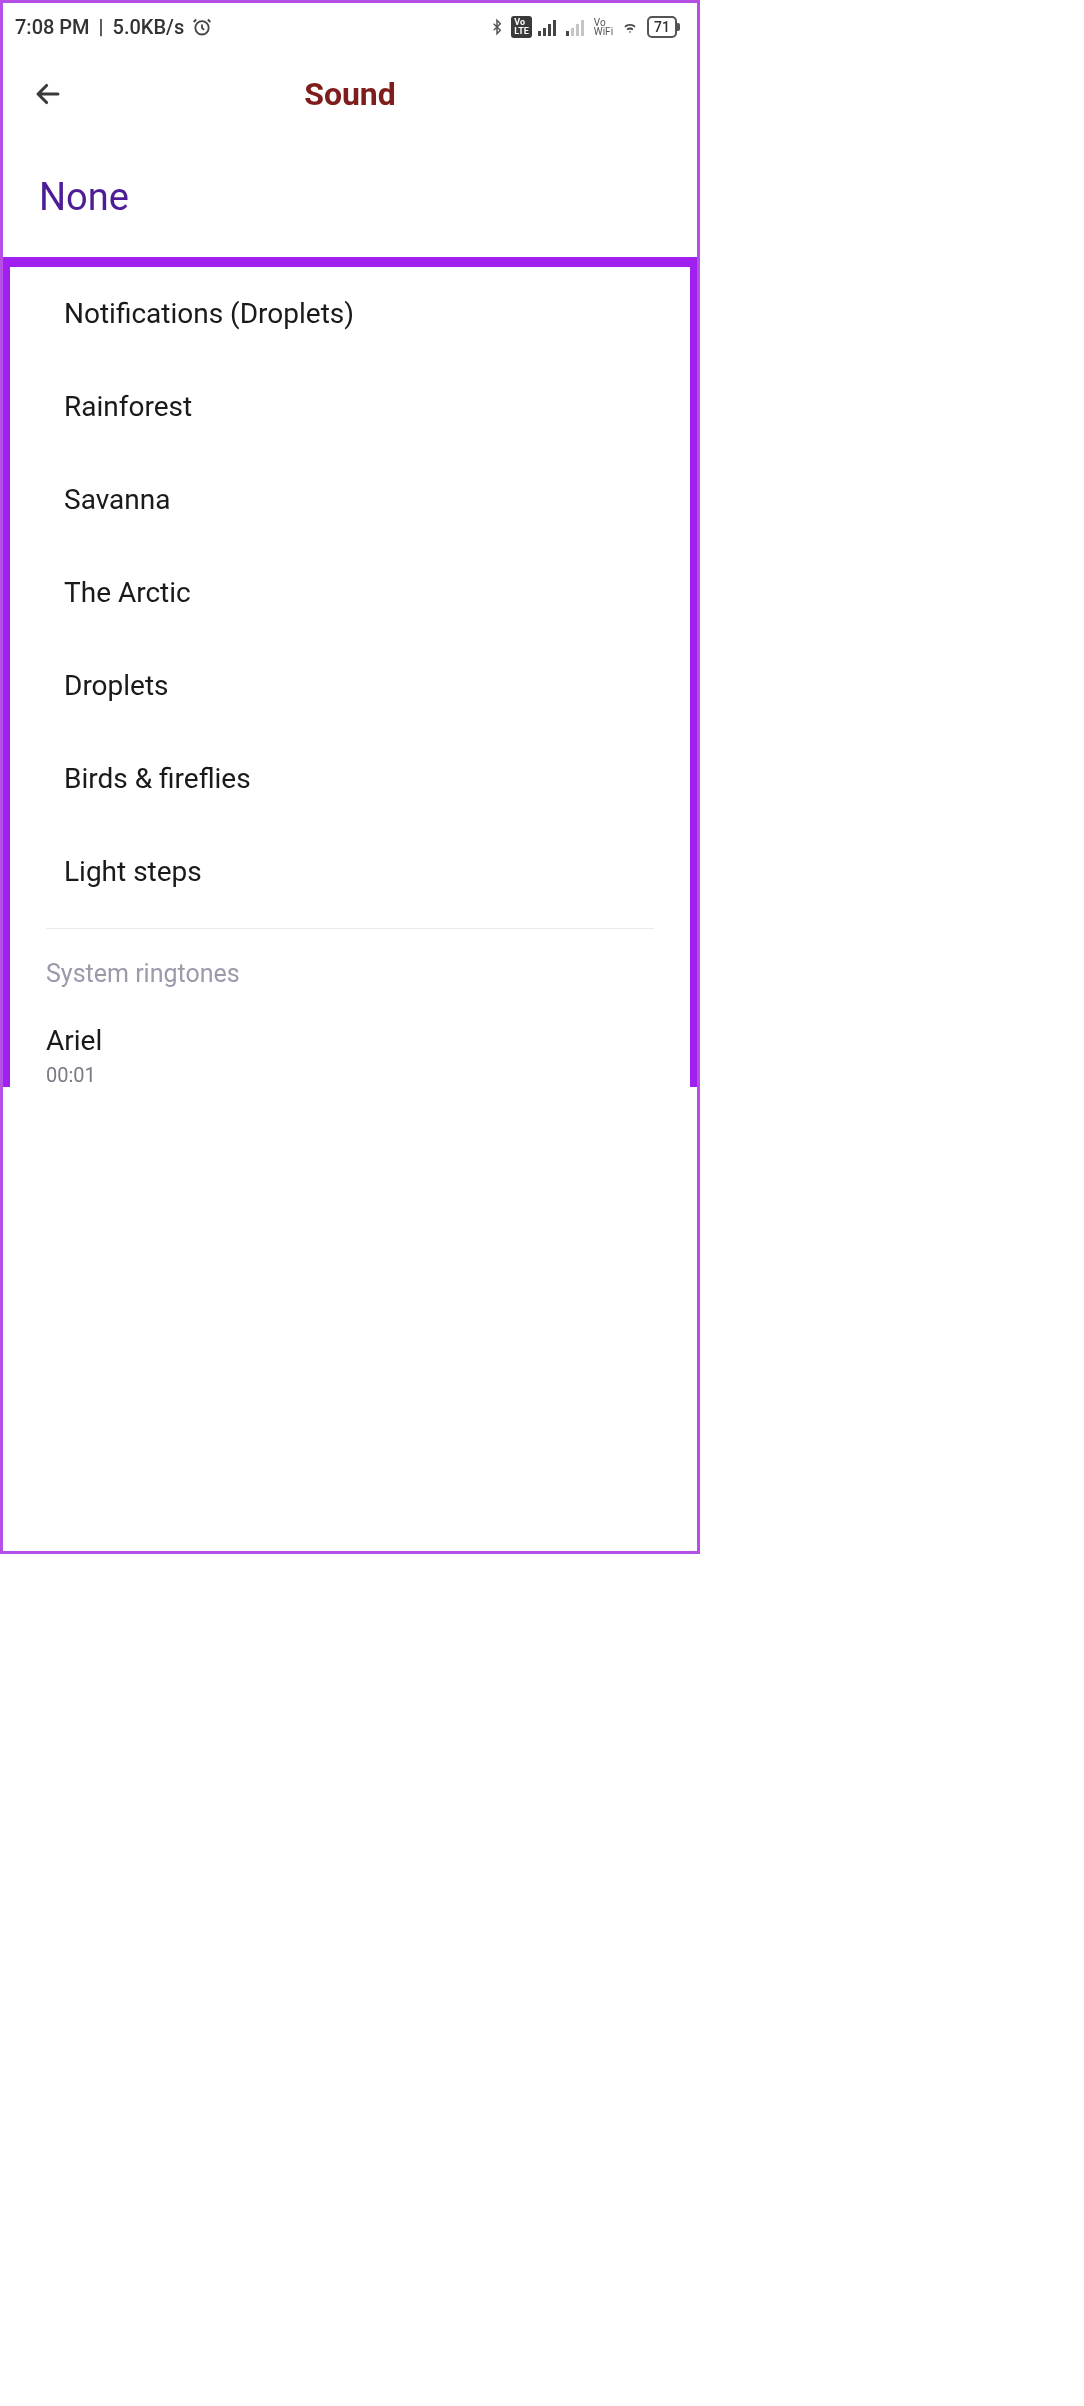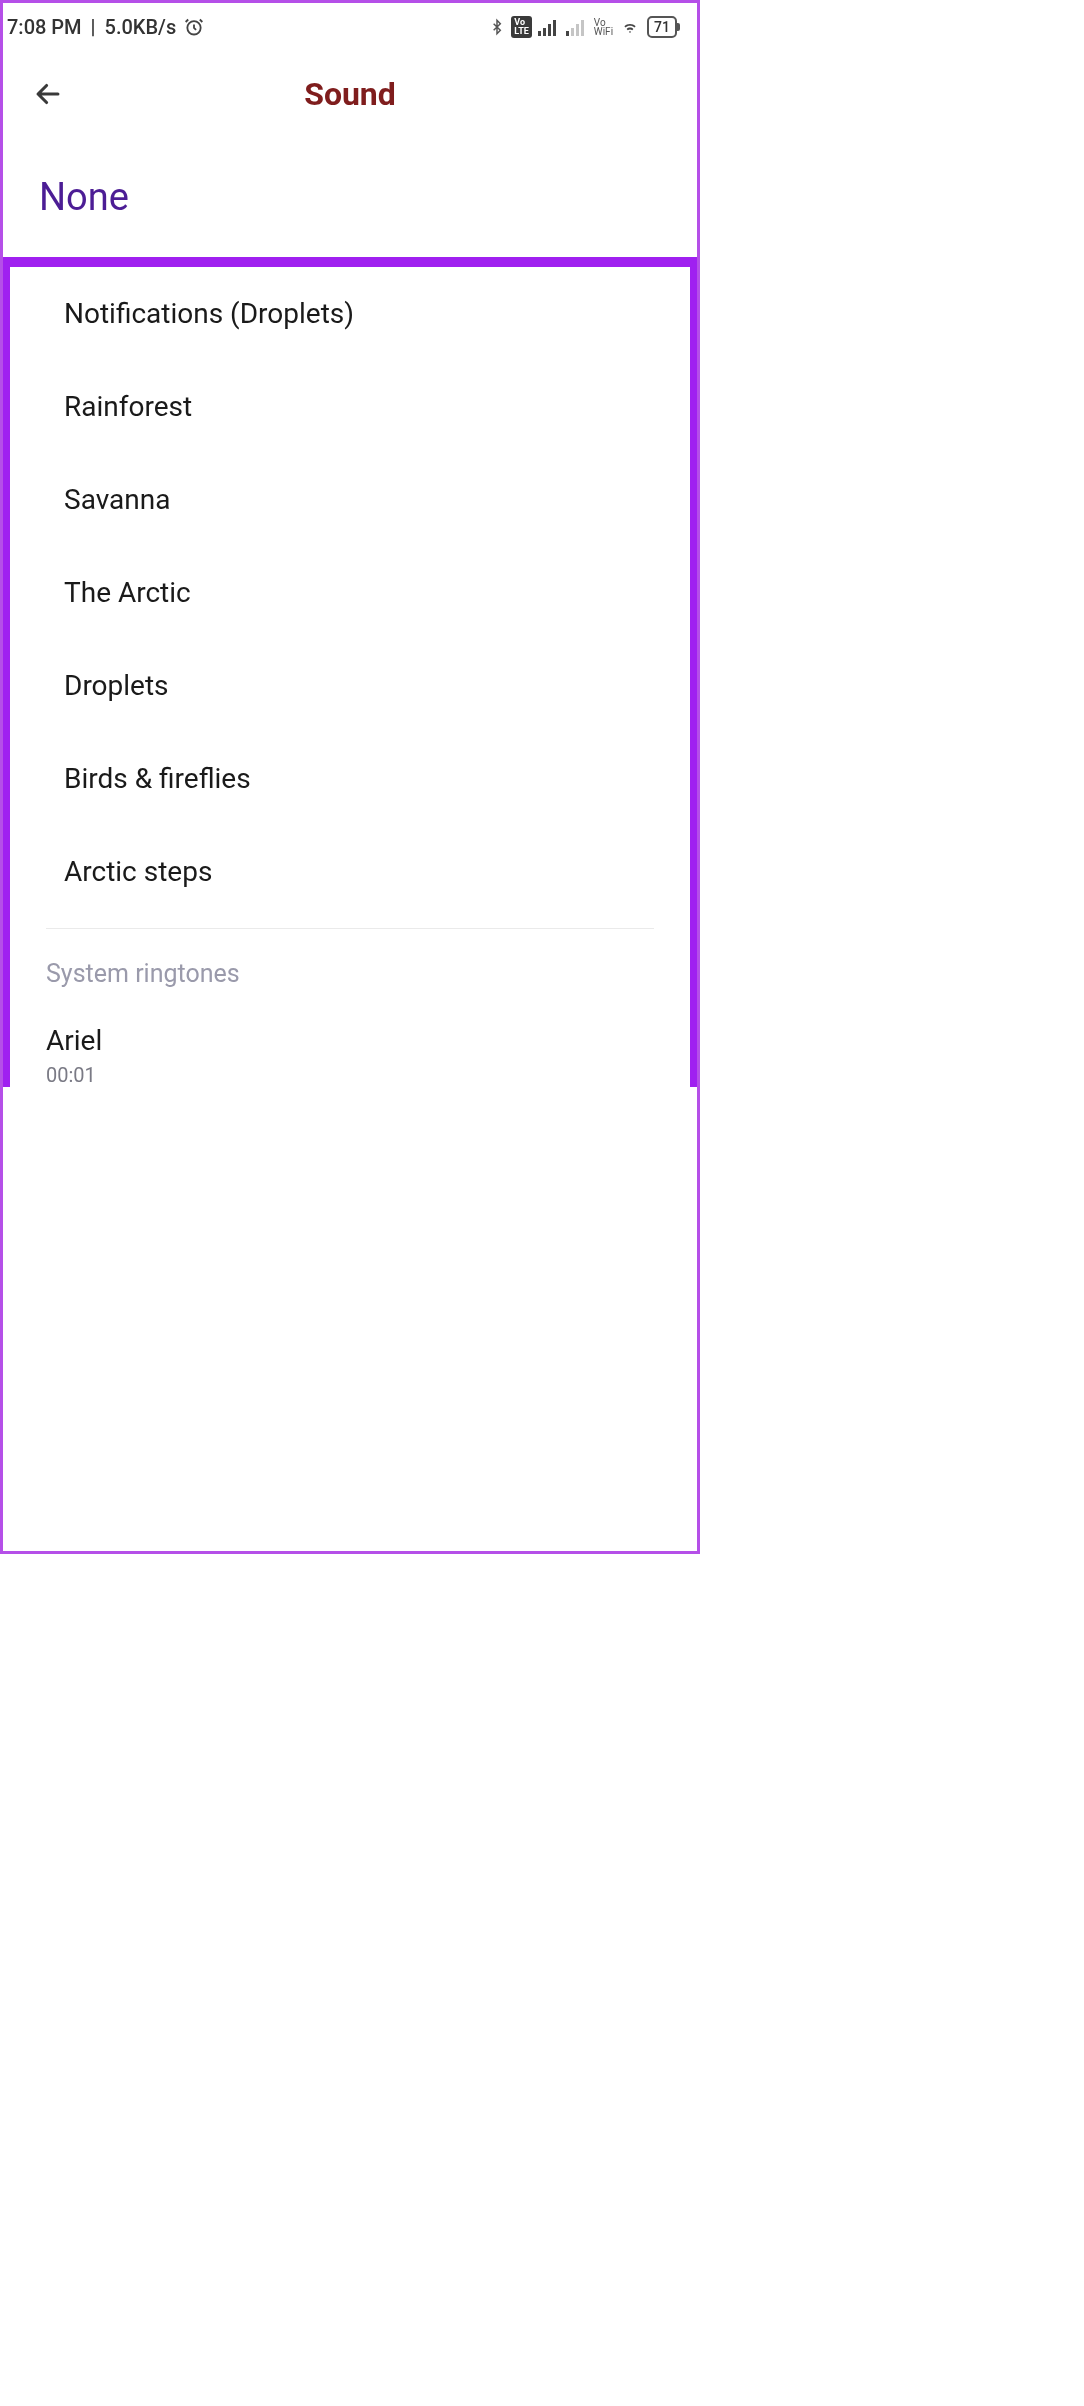--- a/index.html
+++ b/index.html
@@ -12,21 +12,21 @@
       background: #ffffff;
       width: 700px;
       height: 1554px;
       position: relative;
       border: 3px solid #b54fe8;
     }
     .status-bar {
       display: flex;
       justify-content: space-between;
       align-items: center;
-      padding: 12px 20px 6px 4px;
+      padding: 12px 20px 6px 12px;
       font-size: 20px;
       color: #333;
     }
     .status-left {
       display: flex;
       align-items: center;
       gap: 4px;
       font-weight: 500;
     }
     .status-right {
@@ -217,21 +217,21 @@
   <div class="sound-item">
     <span>The Arctic</span>
   </div>
   <div class="sound-item">
     <span>Droplets</span>
   </div>
   <div class="sound-item">
     <span>Birds &amp; fireflies</span>
   </div>
   <div class="sound-item">
-    <span>Arctic steps</span>
+    <span>Light steps</span>
   </div>
 
   <div class="divider"></div>
 
   <div class="section-header">System ringtones</div>
 
   <div class="ringtone-item">
     <div class="ringtone-name">Ariel</div>
     <div class="ringtone-duration">00:01</div>
   </div>

